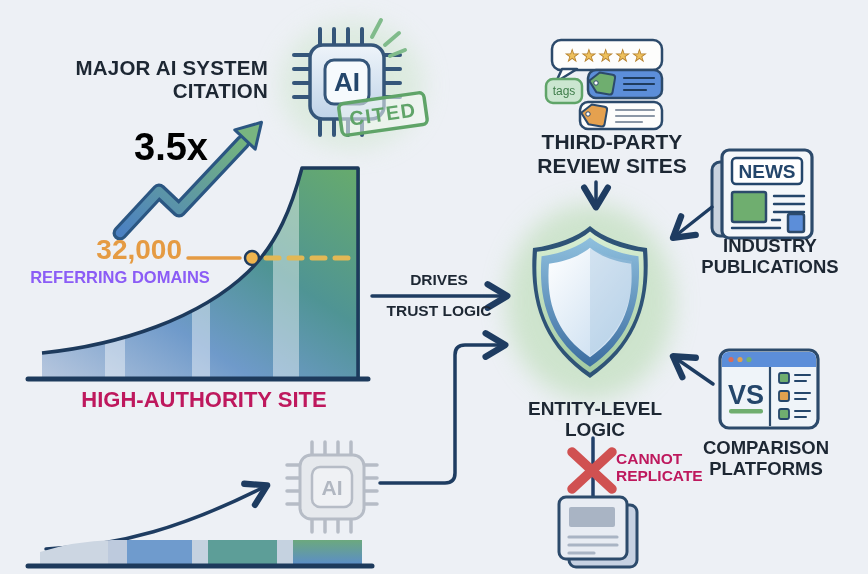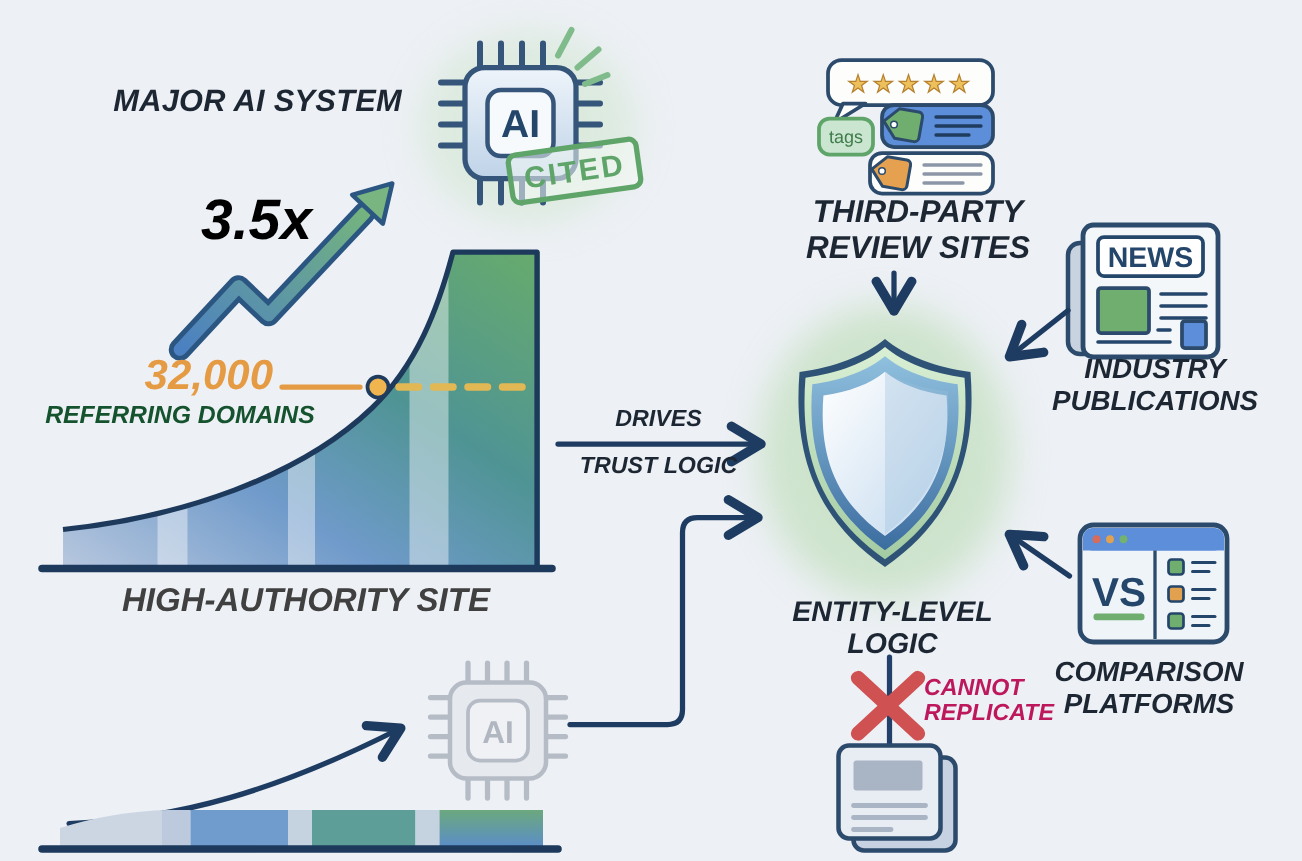--- a/index.html
+++ b/index.html
@@ -2,29 +2,29 @@
 <html><head>
 <meta charset="utf-8">
 <style>
   html,body{margin:0;padding:0;background:#dfe3ea;}
   #stage{
     position:relative;width:868px;height:574px;overflow:hidden;
     background:#edf0f5;
     font-family:"Liberation Sans",sans-serif;
     -webkit-font-smoothing:antialiased;
   }
-  .label{position:absolute;color:#1d2733;font-weight:bold;line-height:1.12;font-style:italic;}
+  .label{position:absolute;color:#1d2733;font-weight:bold;line-height:1.12;}
   .label div{white-space:nowrap;}
   .center{text-align:center;}
   .right{text-align:right;}
   #headline{left:60px;top:57px;width:208px;font-size:20.5px;letter-spacing:.2px;}
   #multiplier{left:134px;top:126px;font-size:38px;color:#000000;}
   #stat-value{left:78px;top:234px;width:104px;font-size:28px;color:#e59b43;}
-  #stat-label{left:24px;top:268px;width:192px;font-size:16.5px;font-weight:600;color:#14532d;text-align:center;}
-  #chart-label{left:59px;top:388px;width:290px;font-size:22px;color:#404040;}
+  #stat-label{left:24px;top:268px;width:192px;font-size:16.5px;font-weight:600;color:#8b5cf6;text-align:center;}
+  #chart-label{left:59px;top:388px;width:290px;font-size:22px;color:#be185d;}
   #drives{left:370px;top:271px;width:138px;font-size:15.5px;}
   #trust-logic{left:370px;top:302px;width:138px;font-size:15.5px;}
   #reviews-label{left:521px;top:130px;width:150px;font-size:21px;margin-left:16px;}
   #pubs-label{left:695px;top:236px;width:150px;font-size:18.5px;}
   #entity-label{left:510px;top:398px;width:170px;font-size:19px;}
   #cannot-label{left:616px;top:451px;width:110px;font-size:15.5px;font-weight:600;line-height:1.08;color:#be185d;}
   #comparison-label{left:691px;top:438px;width:150px;font-size:18.5px;}
   svg{position:absolute;left:0;top:0;}
   svg text{font-family:"Liberation Sans",sans-serif;}
 </style>
@@ -276,20 +276,21 @@
         <rect x="208" y="535" width="69" height="30" fill="#5d9e98"></rect>
         <rect x="277" y="535" width="16" height="30" fill="#c5d2e0"></rect>
         <rect x="293" y="535" width="69" height="30" fill="url(#bottomGreen)"></rect>
       </g>
       <line x1="28" y1="566" x2="372" y2="566" stroke="#1d3a5c" stroke-width="5" stroke-linecap="round"></line>
     </g>
   </svg>
 
   <div id="headline" class="label right">
     <div>MAJOR AI SYSTEM</div>
+    <div>CITATION</div>
   </div>
 
   <div id="multiplier" class="label">3.5x</div>
 
   <div id="stat-value" class="label right">32,000</div>
   <div id="stat-label" class="label">REFERRING DOMAINS</div>
 
   <div id="chart-label" class="label center">HIGH-AUTHORITY SITE</div>
 
   <div id="drives" class="label center">DRIVES</div>

